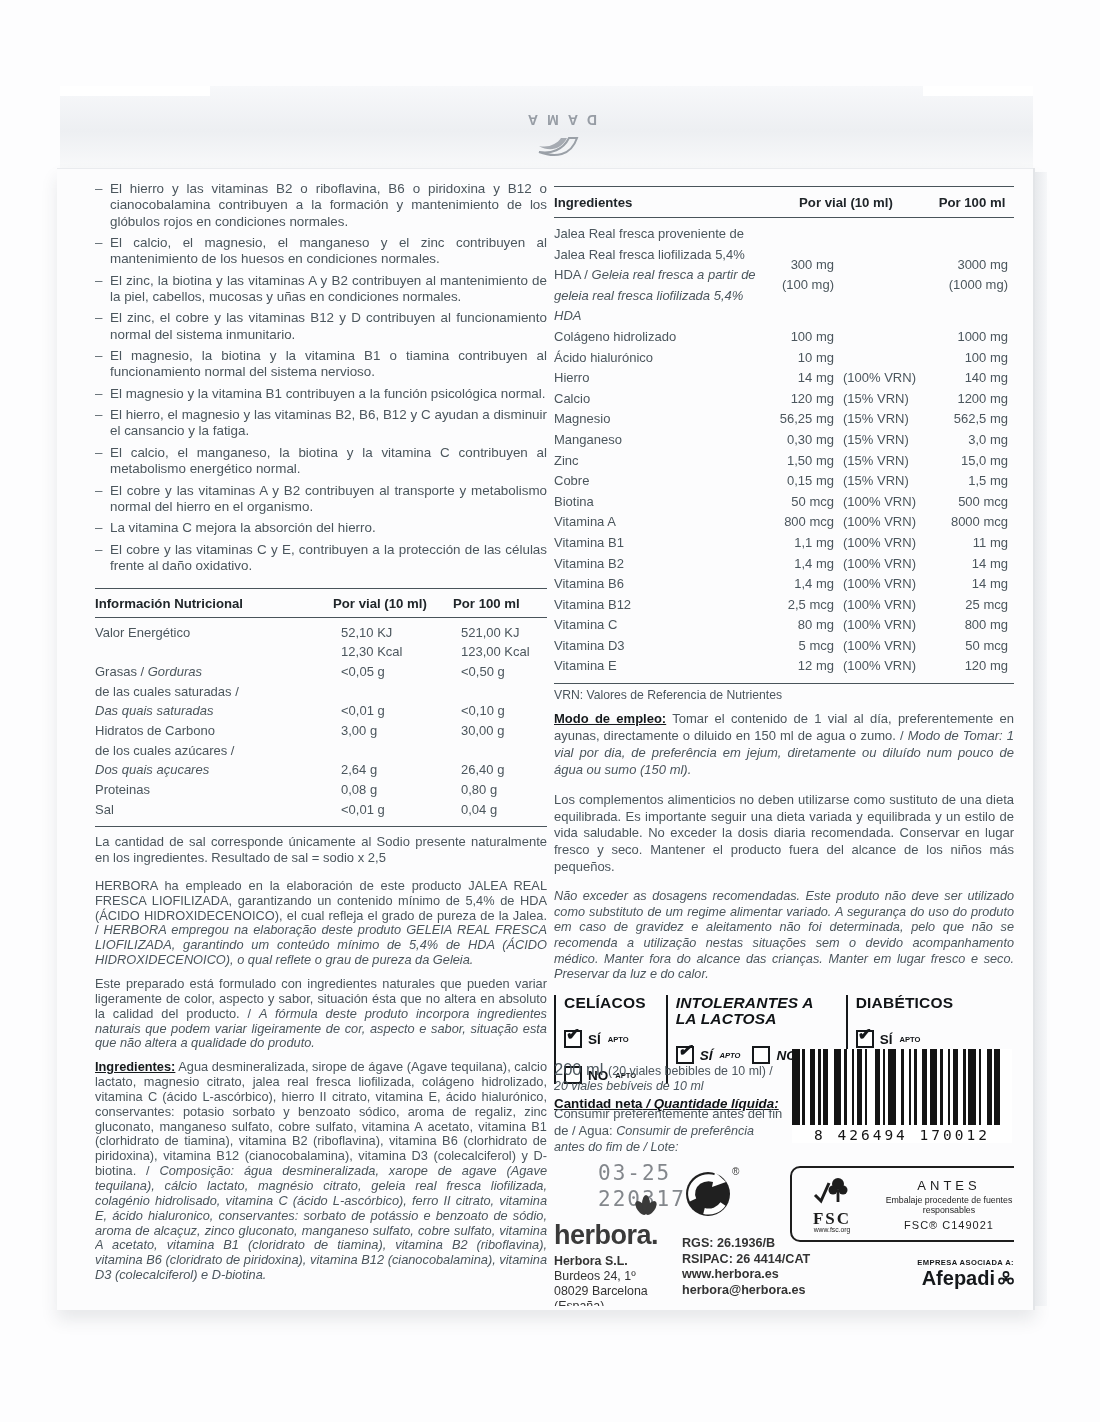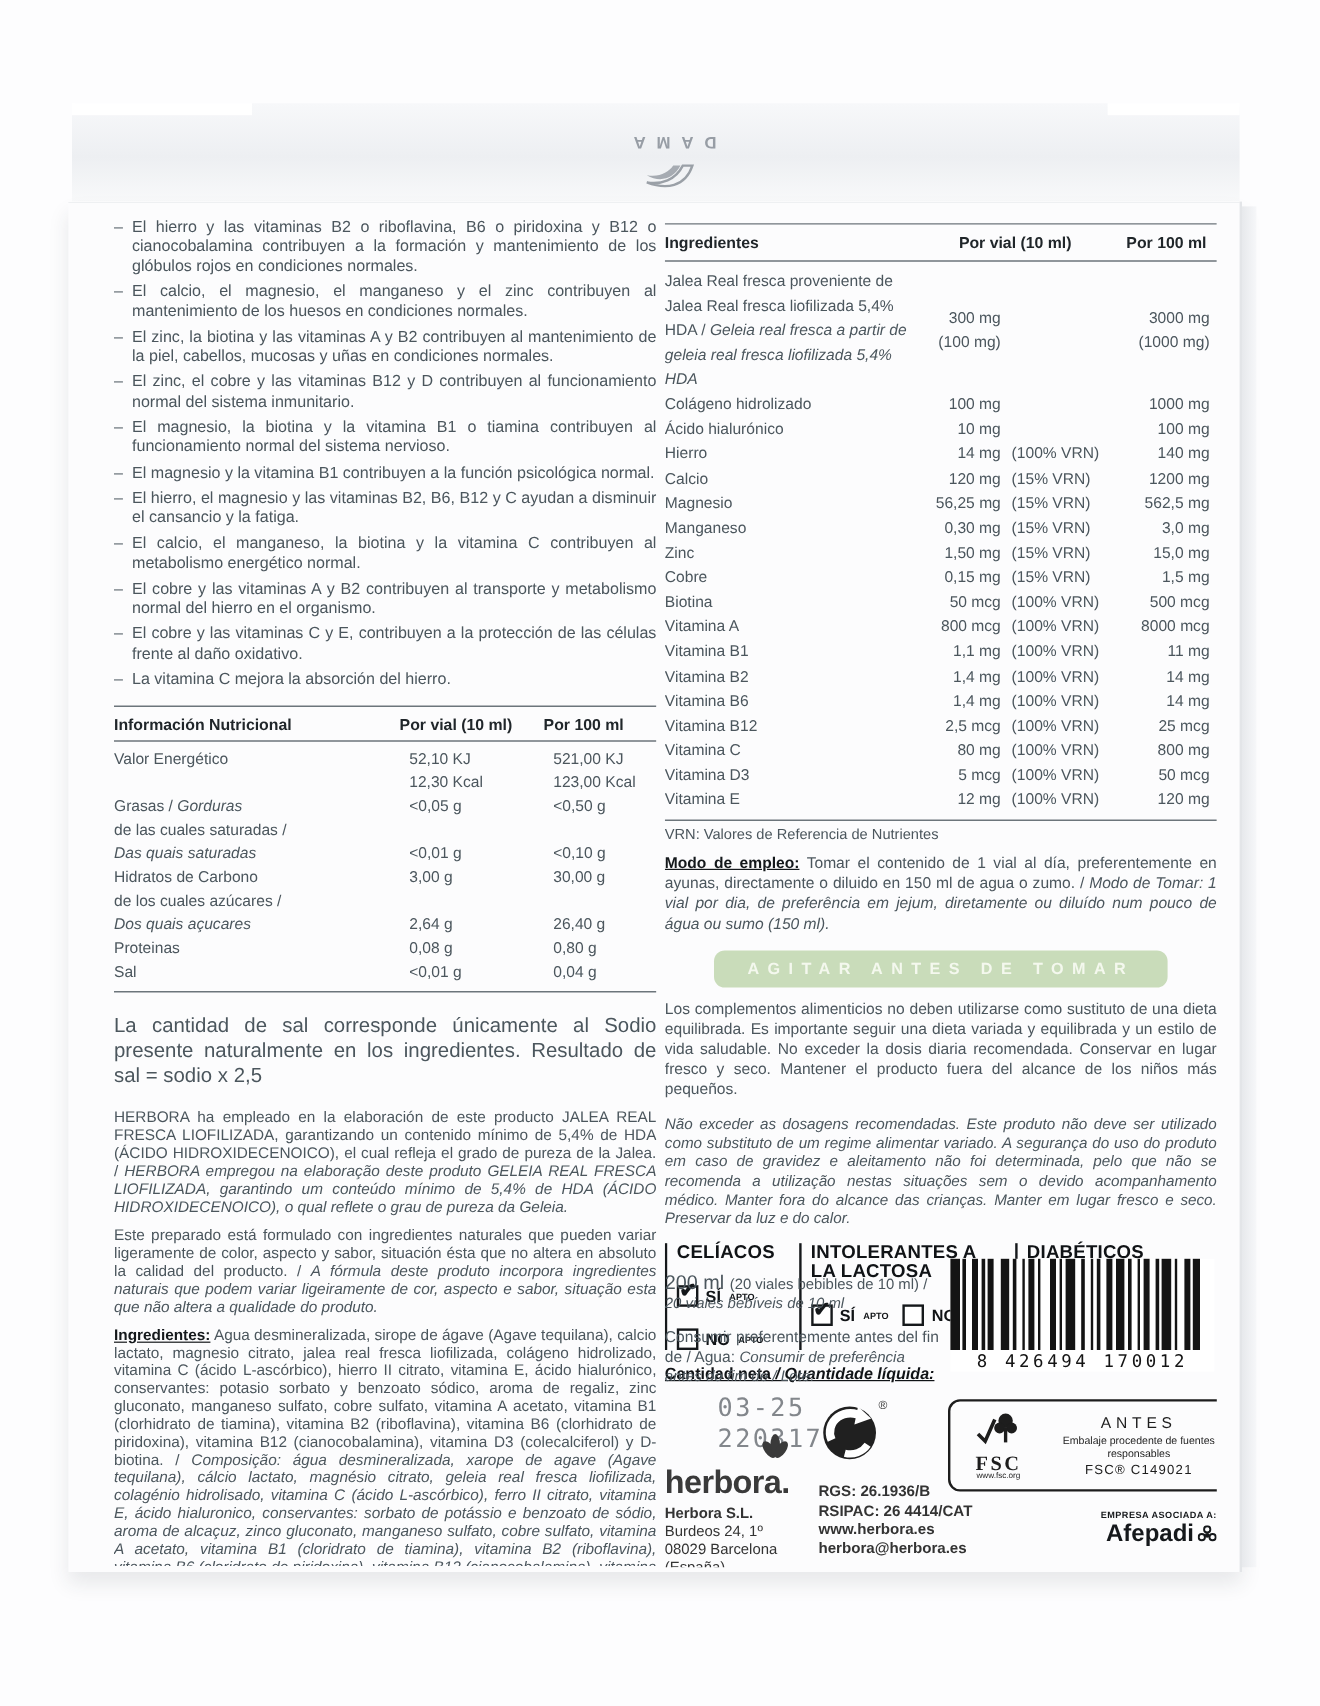--- a/index.html
+++ b/index.html
@@ -27,21 +27,21 @@
   .ben .dash:before{content:"–";color:#59646b;}
   .tbl-topline{border-top:1.6px solid #49545b;}
   .nut-head{display:grid;grid-template-columns:1fr 120px 106px;padding:7px 0 6px;
             border-bottom:1.4px solid #49545b;font-weight:700;color:#20262a;font-size:13.2px;margin-top:14px;}
   .nut-head .h2,.nut-head .h3{padding-left:12px;}
   .nrows{border-bottom:1.4px solid #49545b;padding:4px 0 6px;display:block;}
   .nrow{display:grid;grid-template-columns:1fr 120px 106px;font-size:13px;line-height:19px;
         align-items:start;white-space:pre-line;margin:1px 0;}
   .nrow .nv{padding-left:20px;}
   .nrows div:nth-of-type(3) .nv,.nrows div:nth-of-type(5) .nv{padding-top:19px;}
-  .salnote{font-size:17px;line-height:1.22;text-align:justify;margin-top:18px;}
+  .salnote{font-size:13px;line-height:1.22;text-align:justify;margin-top:7px;}
   .para{font-size:12.8px;line-height:1.16;text-align:justify;margin:9px 0 0;}
   .para i{}
   .lbl-b{color:#14181b;font-weight:700;text-decoration:underline;}
   
   .vial-head{display:grid;grid-template-columns:1fr 72px 96px 84px;padding:8px 0 7px;
              border-top:1.6px solid #49545b;border-bottom:1.4px solid #49545b;
              font-weight:700;color:#20262a;font-size:13.2px;}
   .vial-head .hv{grid-column:2/4;text-align:center;}
   .vial-head .hp{text-align:center;}
   .vrows{border-bottom:1.4px solid #49545b;padding:6px 0;}
@@ -61,21 +61,21 @@
   .suits{display:flex;gap:20px;margin-top:10px;color:#101316;}
   .suit{border-left:2px solid #15181b;padding-left:8px;}
   .suit .ttl{font-weight:700;font-size:15.5px;line-height:1.02;letter-spacing:.2px;}
   .cbs{display:flex;flex-direction:column;gap:5px;margin-top:6px;}
   .cbs.row{flex-direction:row;gap:12px;}
   .cbrow{display:flex;align-items:center;gap:6px;margin-top:13px;}
   .cb{width:14px;height:14px;border:2px solid #15181b;position:relative;background:#fff;flex:none;}
   .cb.ck:after{content:"✔";position:absolute;left:0px;top:-8px;font-size:17px;font-weight:700;color:#15181b;}
   .yn{font-weight:700;font-size:13.5px;}
   .apto{font-weight:700;font-size:7.6px;margin-left:1px;}
-  .suit.w2{width:150px;}
+  .suit.w2{width:150px;font-style:italic;}
   
   .cant{margin-top:12px;white-space:nowrap;font-size:13.4px;color:#101316;}
   .cant .u{text-decoration:underline;}
   .cant b{font-weight:700;}
   .cant i{font-weight:700;font-style:italic;}
   .net{position:absolute;left:0;top:874px;width:232px;}
   .net .amt{font-size:16.5px;}
   .net .det{font-size:12.4px;}
   .net .detpt{font-size:12.4px;font-style:italic;display:block;}
   .consume{position:absolute;left:0;top:920px;width:234px;font-size:13px;line-height:1.28;}
@@ -168,26 +168,26 @@
           <span>El calcio, el manganeso, la biotina y la vitamina C contribuyen al metabolismo energético normal.</span>
         </div>
 
         <div class="ben">
           <span class="dash"></span>
           <span>El cobre y las vitaminas A y B2 contribuyen al transporte y metabolismo normal del hierro en el organismo.</span>
         </div>
 
         <div class="ben">
           <span class="dash"></span>
+          <span>La vitamina C mejora la absorción del hierro.</span>
+        </div>
+
+        <div class="ben">
+          <span class="dash"></span>
           <span>El cobre y las vitaminas C y E, contribuyen a la protección de las células frente al daño oxidativo.</span>
-        </div>
-
-        <div class="ben">
-          <span class="dash"></span>
-          <span>La vitamina C mejora la absorción del hierro.</span>
         </div>
       </div>
 
     <div class="nut-head tbl-topline">
       <span class="h1">Información Nutricional</span>
       <span class="h2">Por vial (10 ml)</span>
       <span class="h3">Por 100 ml</span>
     </div>
     <div class="nrows">
 
@@ -381,21 +381,20 @@
           <span class="nm"><span>Vitamina E</span><i></i></span>
           <span class="amt">12 mg</span>
           <span class="vrn">(100% VRN)</span>
           <span class="p100">120 mg</span>
         </div>
       </div>
     <div class="vrnnote">VRN: Valores de Referencia de Nutrientes</div>
 
     <p class="modo"><b class="lbl-b">Modo de empleo:</b><span> Tomar el contenido de 1 vial al día, preferentemente en ayunas, directamente o diluido en 150 ml de agua o zumo. / </span><i>Modo de Tomar: 1 vial por dia, de preferência em jejum, diretamente ou diluído num pouco de água ou sumo (150 ml).</i></p>
 
-    <div class="badge" style="background: rgb(201, 220, 186); color: rgb(244, 248, 238);">AGITAR ANTES DE TOMAR</div>
 
     <p class="adv">Los complementos alimenticios no deben utilizarse como sustituto de una dieta equilibrada. Es importante seguir una dieta variada y equilibrada y un estilo de vida saludable. No exceder la dosis diaria recomendada. Conservar en lugar fresco y seco. Mantener el producto fuera del alcance de los niños más pequeños.</p>
     <p class="advpt">Não exceder as dosagens recomendadas. Este produto não deve ser utilizado como substituto de um regime alimentar variado. A segurança do uso do produto em caso de gravidez e aleitamento não foi determinada, pelo que não se recomenda a utilização nestas situações sem o devido acompanhamento médico. Manter fora do alcance das crianças. Manter em lugar fresco e seco. Preservar da luz e do calor.</p>
 
     <div class="suits">
       <div class="suit">
         <div class="ttl">CELÍACOS</div>
         <div class="cbs">
           <div class="cbrow">
               <span class="cb ck"></span>

